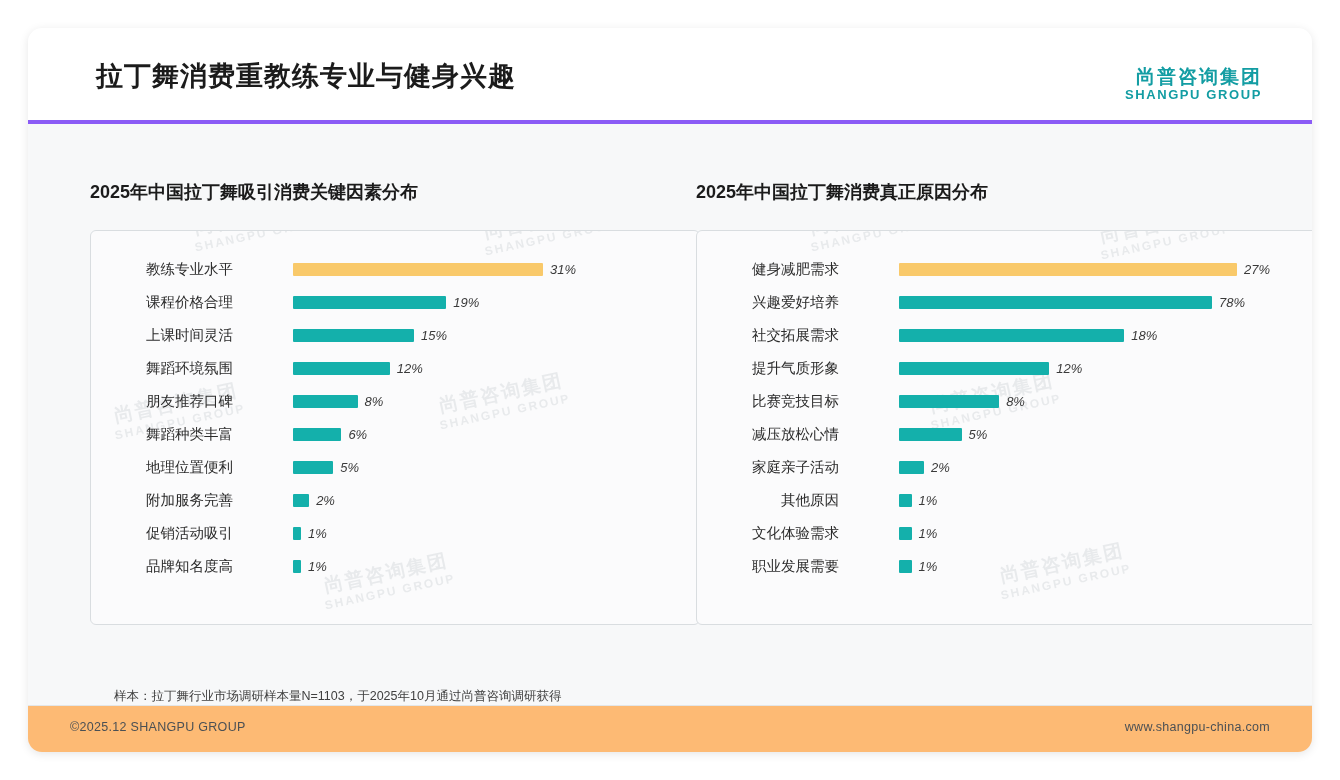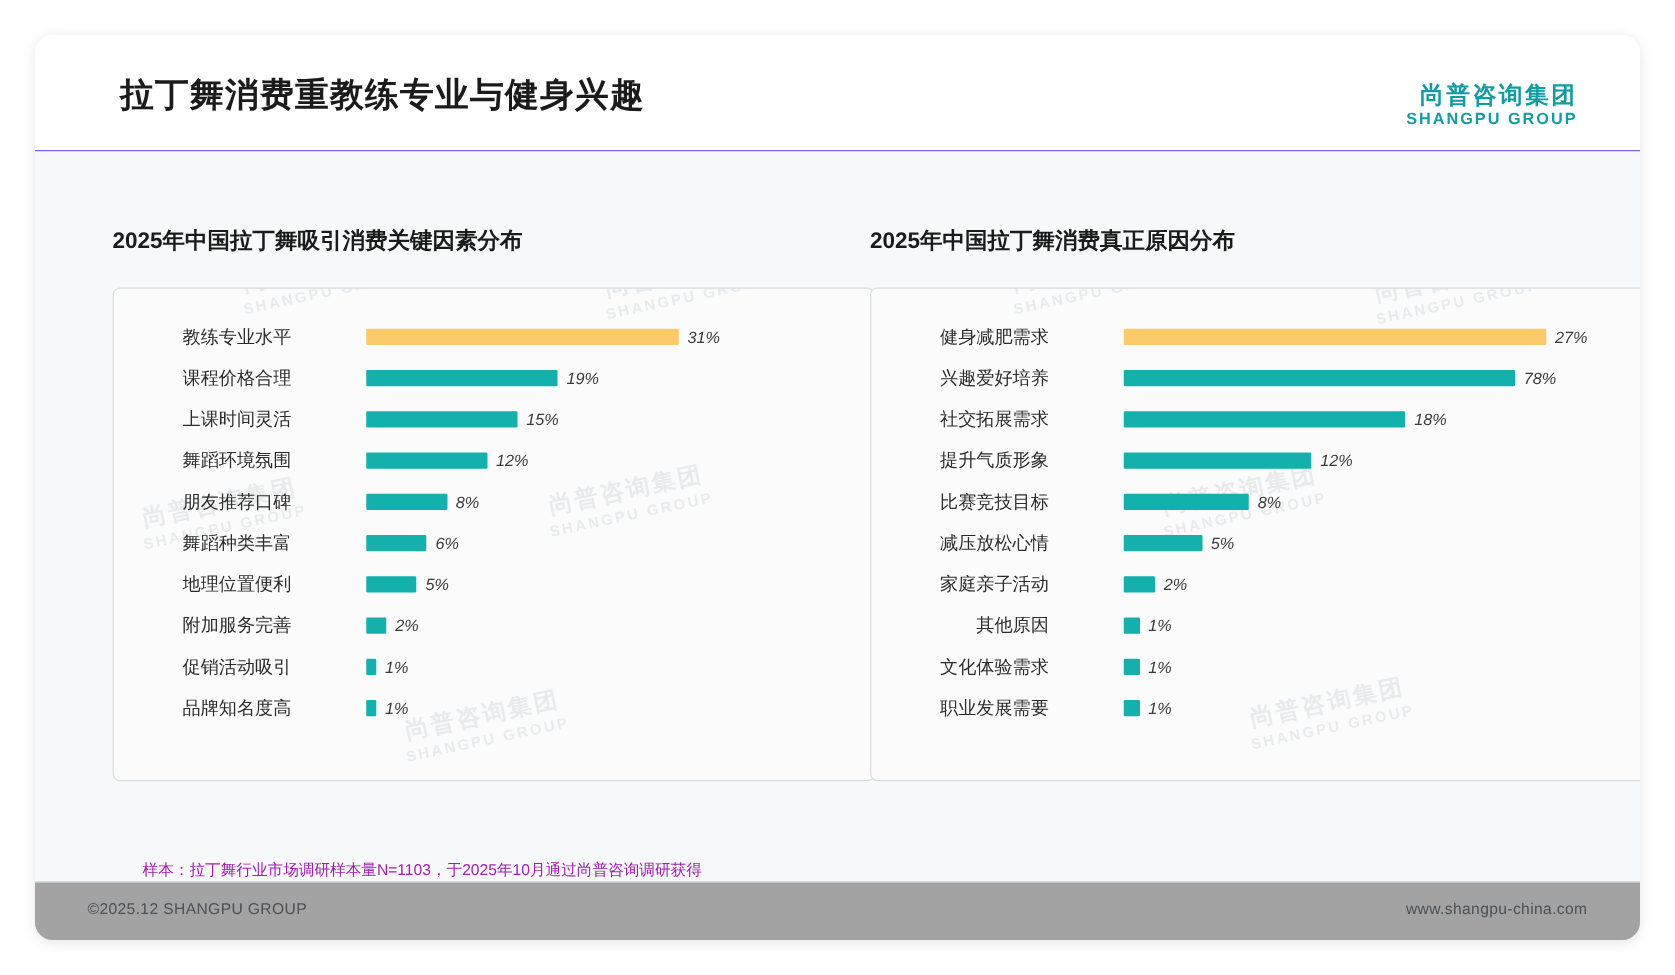--- a/index.html
+++ b/index.html
@@ -24,21 +24,21 @@
     box-shadow: 0 2px 10px rgba(0,0,0,0.10);
     overflow: hidden;
   }
   
   .header {
     position: absolute;
     left: 0; top: 0;
     width: 100%;
     height: 92px;
     background: #ffffff;
-    border-bottom: 1px solid #8b5cf6;
+    border-bottom: 4px solid #8b5cf6;
   }
   .header-title {
     position: absolute;
     left: 68px;
     top: 30px;
     font-size: 27px;
     font-weight: bold;
     color: #1b1b1b;
     letter-spacing: 1px;
   }
@@ -140,30 +140,30 @@
   }
   .wm .cn { font-size: 19px; letter-spacing: 2px; }
   .wm .en { font-size: 12px; letter-spacing: 2px; }
 
   
   .footnote {
     position: absolute;
     left: 86px;
     top: 660px;
     font-size: 12.5px;
-    color: #a21caf;
+    color: #404040;
   }
   .footer {
     position: absolute;
     left: 0;
     bottom: 0;
     width: 100%;
     height: 46px;
     border-top: 1px solid #e3e6e8;
-    background: #a3a3a3;
+    background: #fdba74;
   }
   .footer-left {
     position: absolute;
     left: 42px;
     top: 14px;
     font-size: 12.5px;
     color: #4b5054;
     letter-spacing: 0.3px;
   }
   .footer-right {

